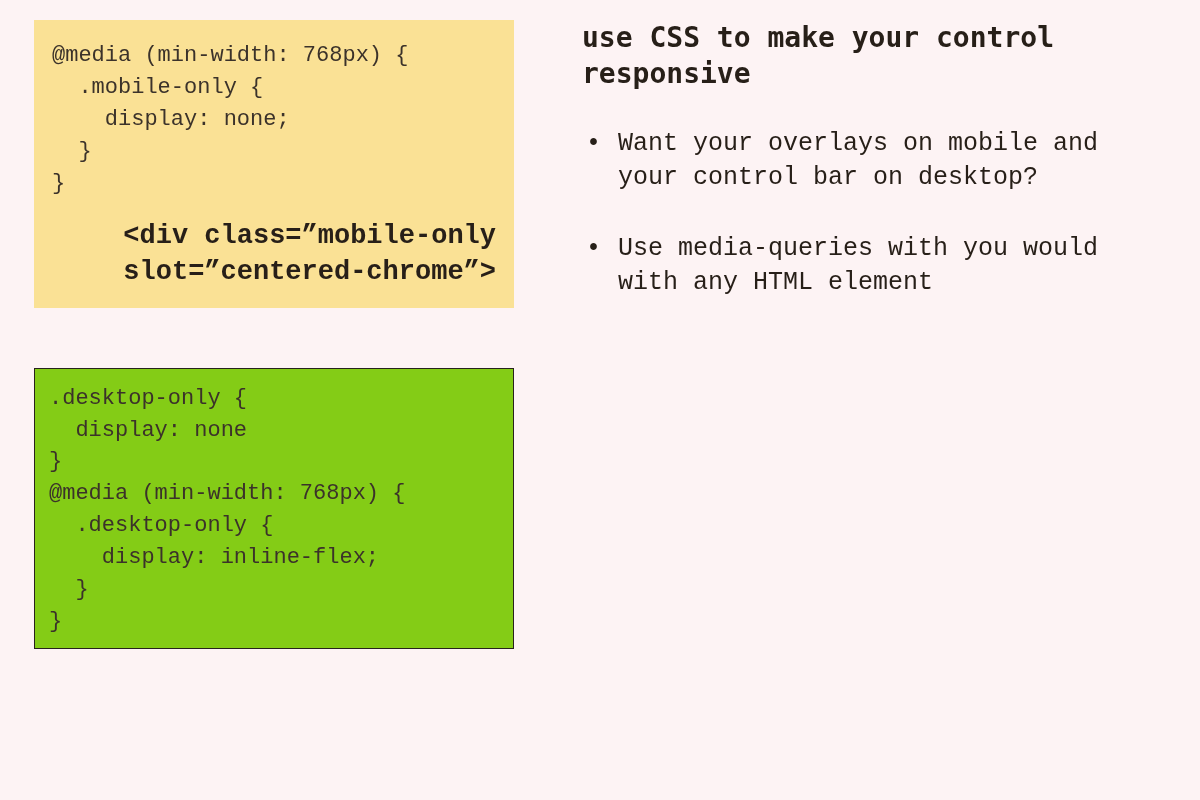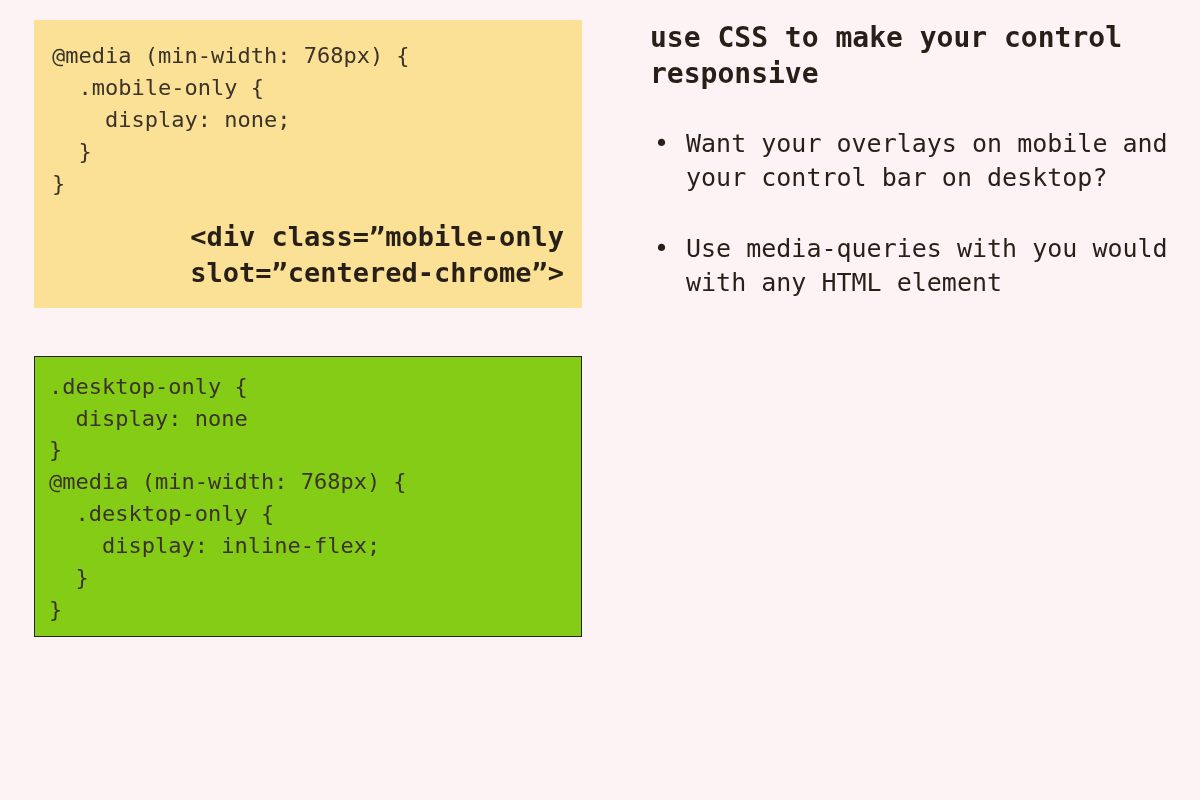--- a/index.html
+++ b/index.html
@@ -12,24 +12,25 @@
     overflow: hidden;
   }
   .page {
     display: flex;
     flex-direction: row;
     width: 100%;
     height: 100%;
     padding: 20px 30px 20px 34px;
   }
   .left {
-    width: 548px;
+    width: 480px;
     display: flex;
     flex-direction: column;
-    gap: 48px;
+    gap: 60px;
+    font-family: Liberation Mono, monospace;
   }
   .right {
     flex: 1;
     padding-left: 68px;
     padding-top: 0px;
   }
   .title {
     font-weight: 800;
     font-size: 28px;
     line-height: 1.3;
@@ -37,20 +38,21 @@
   }
   .bullets {
     list-style: none;
     font-size: 25px;
     line-height: 1.35;
   }
   .bullets li {
     position: relative;
     padding-left: 36px;
     margin-bottom: 38px;
+    font-family: Liberation Mono, monospace;
   }
   .bullets li::before {
     content: "•";
     position: absolute;
     left: 4px;
     top: 0;
     font-size: 25px;
   }
   .box1 {
     background: #fae195;

